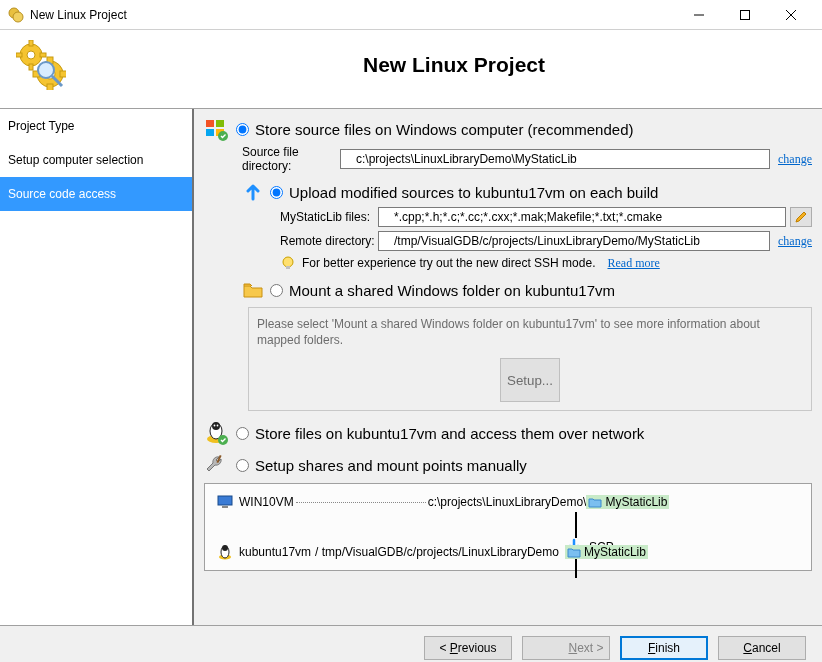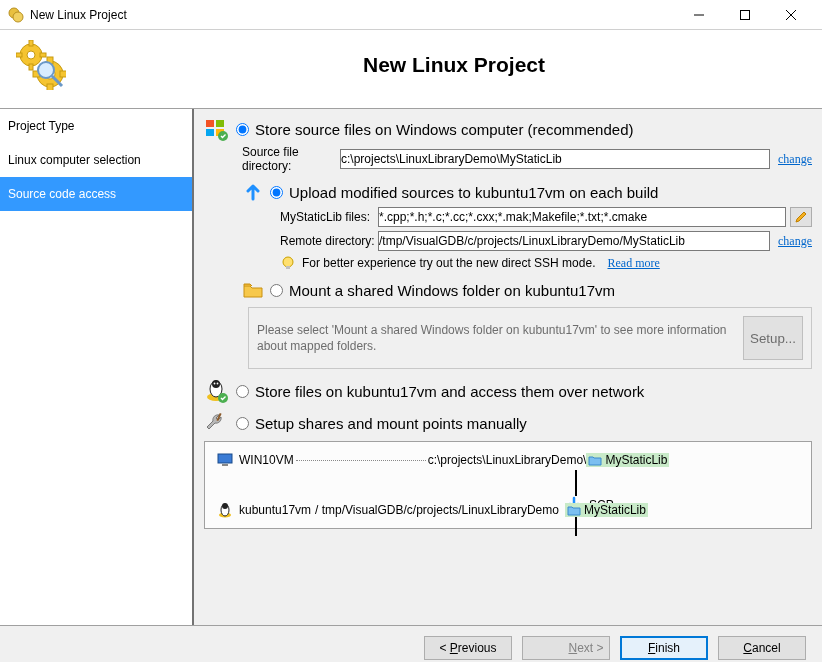--- a/index.html
+++ b/index.html
@@ -25,32 +25,32 @@
   
   .opt-row { display: flex; align-items: center; margin-bottom: 4px; }
   .opt-icon { width: 24px; height: 24px; margin-right: 8px; flex-shrink: 0; }
   .opt-radio { margin-right: 6px; }
   .opt-label { font-size: 15px; color: #000; }
   
   .indent1 { margin-left: 38px; }
   
   .form-row { display: flex; align-items: center; margin: 4px 0; }
   .form-label { width: 98px; font-size: 12px; flex-shrink: 0; }
-  .form-input { flex: 1; border: 1px solid #7a7a7a; padding: 2px 0; font-size: 12px; background: #fff; font-family: inherit; height: 20px; }
+  .form-input { flex: 1; border: 1px solid #7a7a7a; padding: 2px 15px; font-size: 12px; background: #fff; font-family: inherit; height: 20px; }
   .link { color: #0066cc; text-decoration: underline; margin-left: 8px; font-size: 12px; cursor: pointer; font-family: Liberation Serif, serif; }
   
   .sub-row { display: flex; align-items: center; margin: 6px 0 4px 0; }
   .sub-icon { width: 22px; height: 22px; margin-right: 6px; flex-shrink: 0; display: flex; align-items:center; justify-content:center; }
   
   .pencil-btn { width: 22px; height: 20px; border: 1px solid #adadad; background: #e1e1e1; margin-left: 4px; display: flex; align-items: center; justify-content: center; }
   
   .hint-row { display: flex; align-items: center; margin: 4px 0 8px 0; font-size: 12px; }
   .bulb { width: 16px; height: 16px; margin-right: 6px; }
   
-  .info-box { border: 1px solid #c8c8c8; background: #f0f0f0; padding: 8px; margin: 6px 0 10px 6px; display: flex; align-items: center; gap: 10px; }
+  .info-box { border: 1px solid #c8c8c8; background: #f0f0f0; padding: 8px; margin: 6px 0 10px 6px; display: flex; align-items: center; gap: 10px; flex-direction: column; }
   .info-text { flex: 1; color: #6d6d6d; font-size: 12px; line-height: 1.35; }
   .setup-btn { width: 60px; height: 44px; border: 1px solid #bfbfbf; background: #e1e1e1; color: #6d6d6d; }
   
   .diagram { border: 1px solid #a0a0a0; background: #fcfcfc; margin-top: 6px; padding: 10px 12px; position: relative; height: 88px; }
   .diag-row { display: flex; align-items: center; font-size: 12px; }
   .diag-icon { width: 16px; height: 16px; margin-right: 6px; flex-shrink: 0; }
   .dotted { flex: 0 0 auto; border-bottom: 1px dotted #888; margin: 0 2px; }
   .diag-path { white-space: nowrap; }
   .hl { display: inline-flex; align-items: center; background: #c8eac8; padding: 0 2px; }
   .hl .folder-mini { width: 14px; height: 12px; margin-right: 3px; }
@@ -118,21 +118,21 @@
       <line x1="36" y1="36" x2="46" y2="46" stroke="#6a98c8" stroke-width="3"></line>
     </svg>
   </div>
   <div class="head-title">New Linux Project</div>
 </div>
 
 <div class="body">
 
   <div class="sidebar">
     <div class="side-item">Project Type</div>
-    <div class="side-item">Linux computer selection</div>
+    <div class="side-item">Setup computer selection</div>
     <div class="side-item selected">Source code access</div>
   </div>
 
   <div class="main">
 
     <div class="opt-row">
       <span class="opt-icon">
         <svg viewBox="0 0 24 24">
             <rect x="2" y="3" width="8" height="7" fill="#f35325"></rect>
             <rect x="12" y="3" width="8" height="7" fill="#81bc06"></rect>

